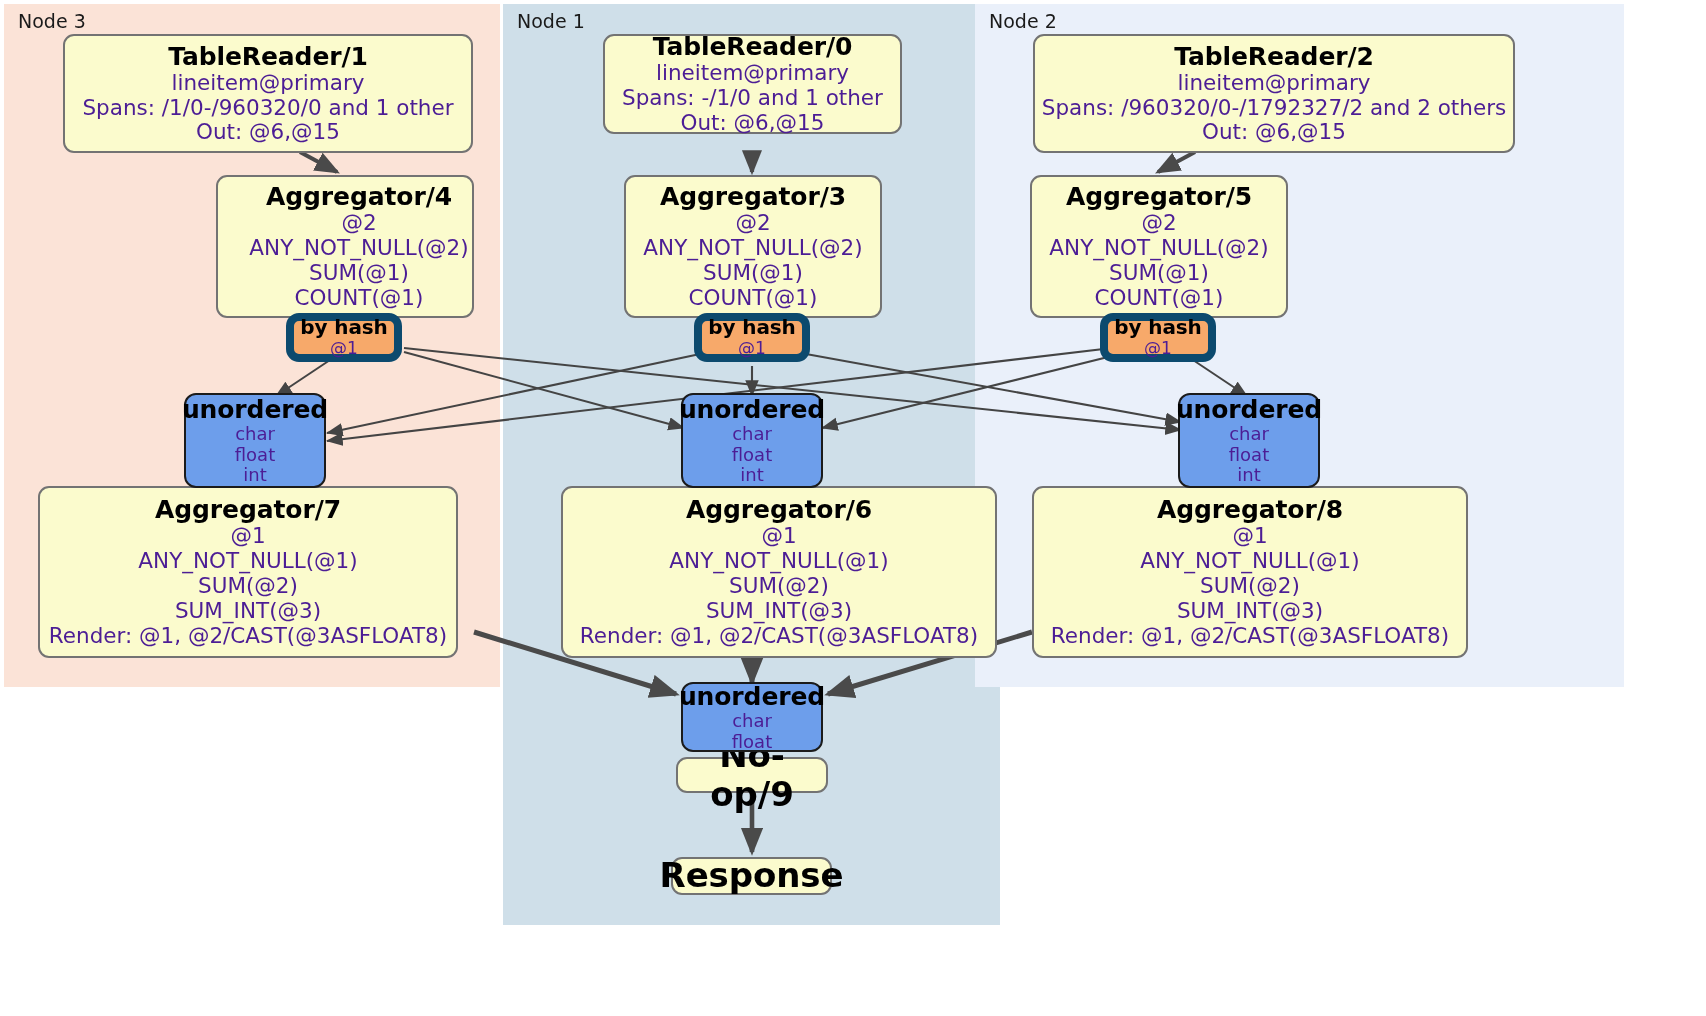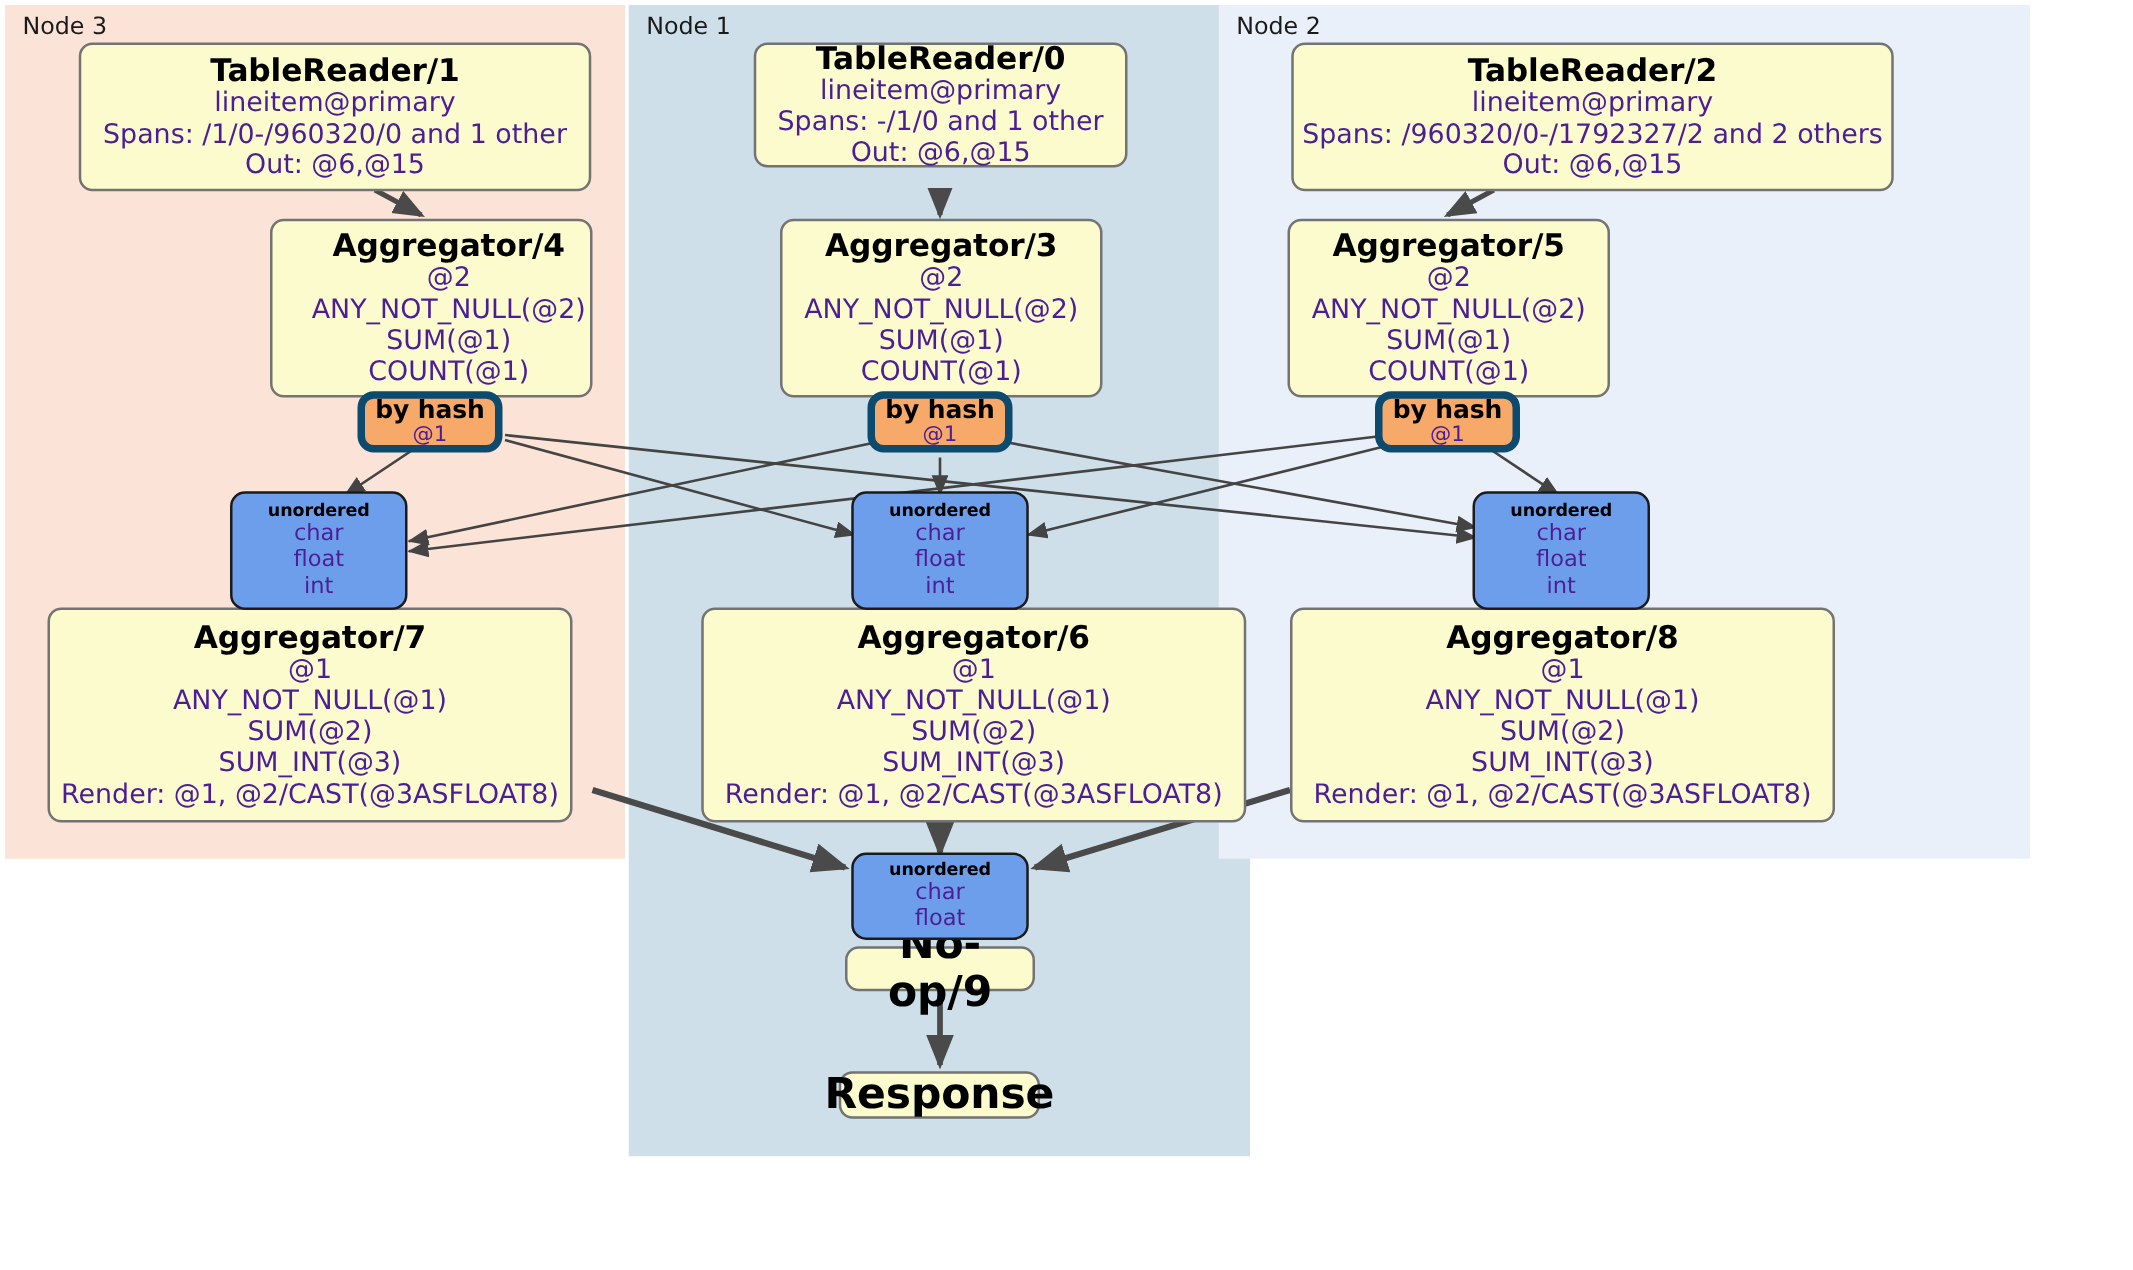--- a/index.html
+++ b/index.html
@@ -55,33 +55,33 @@
     white-space: nowrap;
   }
   .proc {
     background: #fbfbcd;
     border: 2px solid #737373;
     border-radius: 11px;
     z-index: 20;
   }
   .router {
     background: #f7a96a;
-    border: 6px solid #0c4a6e;
+    border: 8px solid #0c4a6e;
     border-radius: 13px;
     z-index: 30;
   }
   .router .title { font-size: 20px; }
   .router .line  { font-size: 17px; }
   .sync {
     background: #6d9eeb;
     border: 2px solid #1b1b1b;
     border-radius: 12px;
     z-index: 25;
   }
-  .sync .title { font-size: 14px; }
+  .sync .title { font-size: 25px; }
   .sync .line  { font-size: 18px; }
   .small-proc .title { font-size: 34px; }
   svg.edges {
     position: absolute;
     left: 0; top: 0;
     width: 1706px;
     height: 1016px;
     pointer-events: none;
     z-index: 10;
   }

